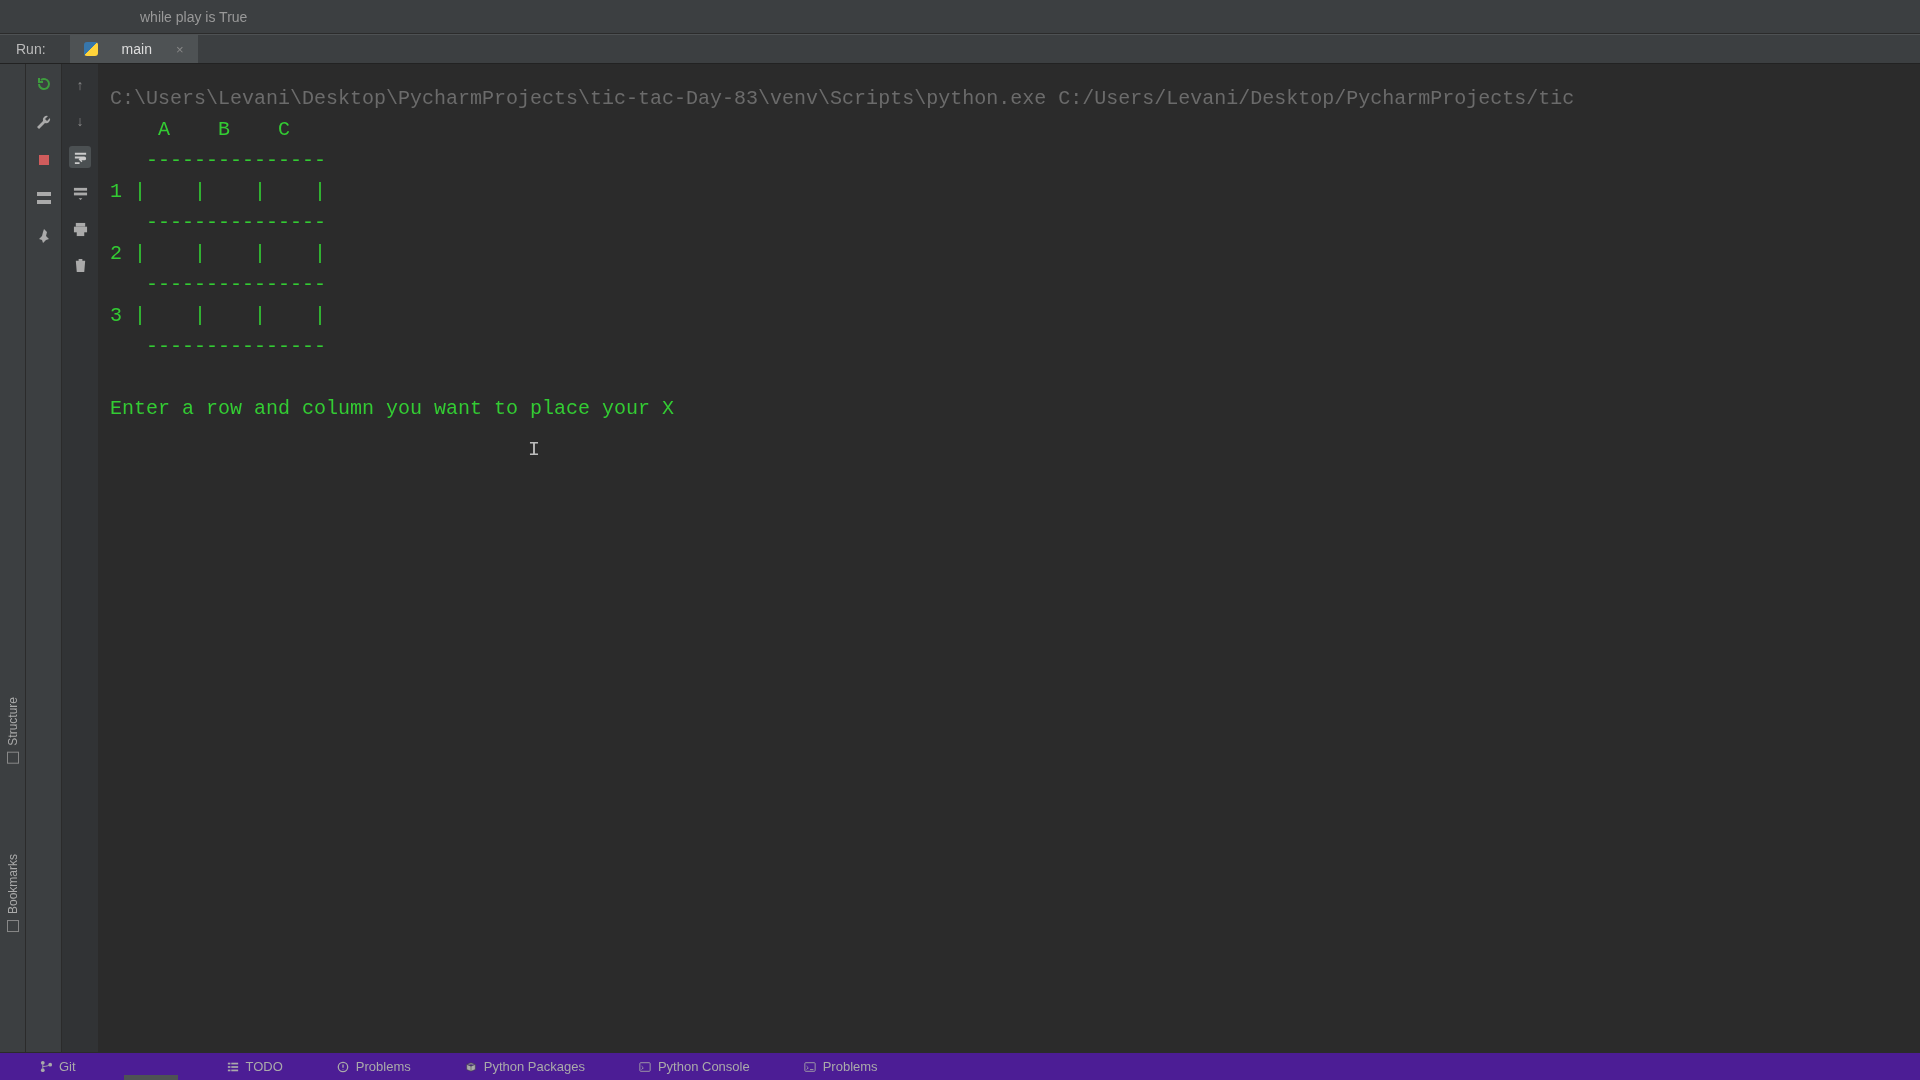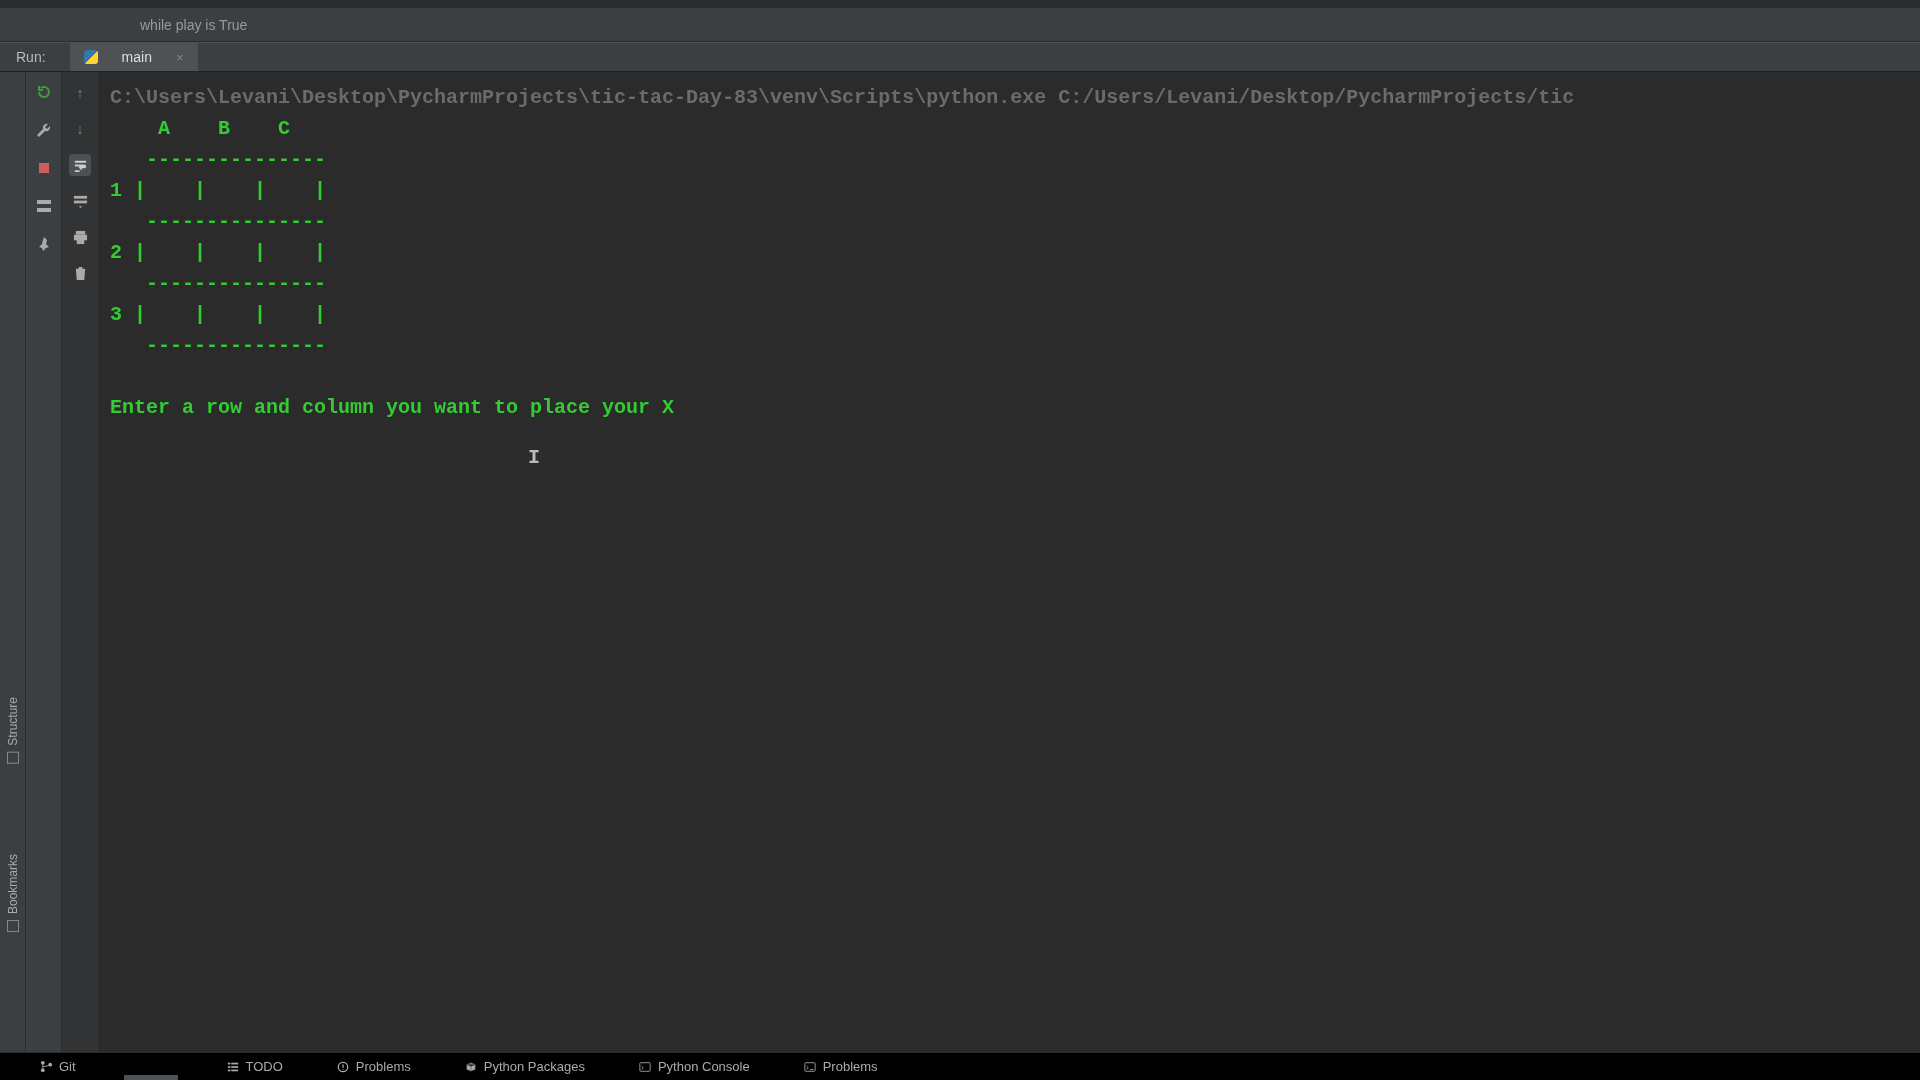--- a/index.html
+++ b/index.html
@@ -1,20 +1,20 @@
 <!DOCTYPE html>
 <html><head>
 <meta charset="utf-8">
 <style>
   * { margin: 0; padding: 0; box-sizing: border-box; }
   html, body { width: 100%; height: 100%; background: #2b2b2b; font-family: "Segoe UI", sans-serif; color: #bbb; overflow: hidden; }
   .root { display: flex; flex-direction: column; width: 1920px; height: 1080px; background: #2b2b2b; }
 
   
-  .breadcrumb { height: 34px; background: #3c3f41; border-bottom: 1px solid #2b2b2b; display: flex; align-items: center; padding-left: 140px; font-size: 14px; color: #999; margin-top: 8px; }
+  .breadcrumb { height: 34px; background: #3c3f41; border-bottom: 1px solid #2b2b2b; display: flex; align-items: center; padding-left: 140px; font-size: 14px; color: #999; }
 
   
   .runbar { height: 30px; background: #3c3f41; border-top: 1px solid #4e5153; display: flex; align-items: center; border-bottom: 1px solid #222; }
   .runlabel { margin-left: 16px; color: #bbb; font-size: 14px; }
   .runtab { margin-left: 24px; display: flex; align-items: center; gap: 24px; background: #4e5254; height: 100%; padding: 0 14px; color: #ddd; font-size: 14px; }
   .runtab .pyicon { width: 14px; height: 14px; display: inline-block; position: relative; }
   .runtab .pyicon::before { content: ''; position: absolute; inset: 0; background: linear-gradient(135deg, #3776ab 50%, #ffd43b 50%); border-radius: 3px; }
   .runtab .close { color: #888; font-size: 13px; }
 
   
@@ -33,27 +33,27 @@
   .gbtn.rerun path { stroke: #3e9c3e; stroke-width: 2; fill: none; }
 
   
   .gutter2 { width: 36px; background: #313335; display: flex; flex-direction: column; align-items: center; padding-top: 10px; gap: 14px; }
   .gbtn2 { width: 22px; height: 22px; display: flex; align-items: center; justify-content: center; cursor: pointer; color: #aaa; border-radius: 3px; }
   .gbtn2.active { background: #4b5052; }
   .gbtn2 svg { width: 15px; height: 15px; }
   .arrow { color: #888; font-size: 14px; }
 
   
-  .console { flex: 1; background: #2b2b2b; padding: 10px 12px; font-family: "Consolas", "Courier New", monospace; font-size: 20px; line-height: 1.55; white-space: pre; overflow: hidden; position: relative; font-weight: bold; }
+  .console { flex: 1; background: #2b2b2b; padding: 19px 12px; font-family: "Consolas", "Courier New", monospace; font-size: 20px; line-height: 1.55; white-space: pre; overflow: hidden; position: relative; }
   .console .cmdpath { color: #6b6b6b; }
   .console .out { color: #33cc33; }
   .cursor-mark { position: absolute; font-family: inherit; color: #bbbbbb; }
 
   
-  .bottombar { height: 28px; background: #000000; border-top: 1px solid #2b2b2b; display: flex; align-items: center; gap: 42px; padding-left: 34px; font-size: 13px; }
+  .bottombar { height: 28px; background: #4c1d95; border-top: 1px solid #2b2b2b; display: flex; align-items: center; gap: 42px; padding-left: 34px; font-size: 13px; }
   .bbtn { display: flex; align-items: center; gap: 6px; color: #aaa; cursor: pointer; padding: 0 6px; height: 100%; }
   .bbtn.active { background: #4e5254; color: #eee; margin-top: 44px; }
   .bicon { width: 13px; height: 13px; display: inline-flex; align-items: center; justify-content: center; }
 
   
   .statusbar { height: 24px; background: #3c3f41; border-top: 1px solid #2b2b2b; display: flex; align-items: center; padding-left: 10px; font-size: 13px; color: #999; gap: 8px; }
   .statusbar .sicon { width: 12px; height: 12px; border: 1px solid #888; }
 </style>
 </head>
 <body>

